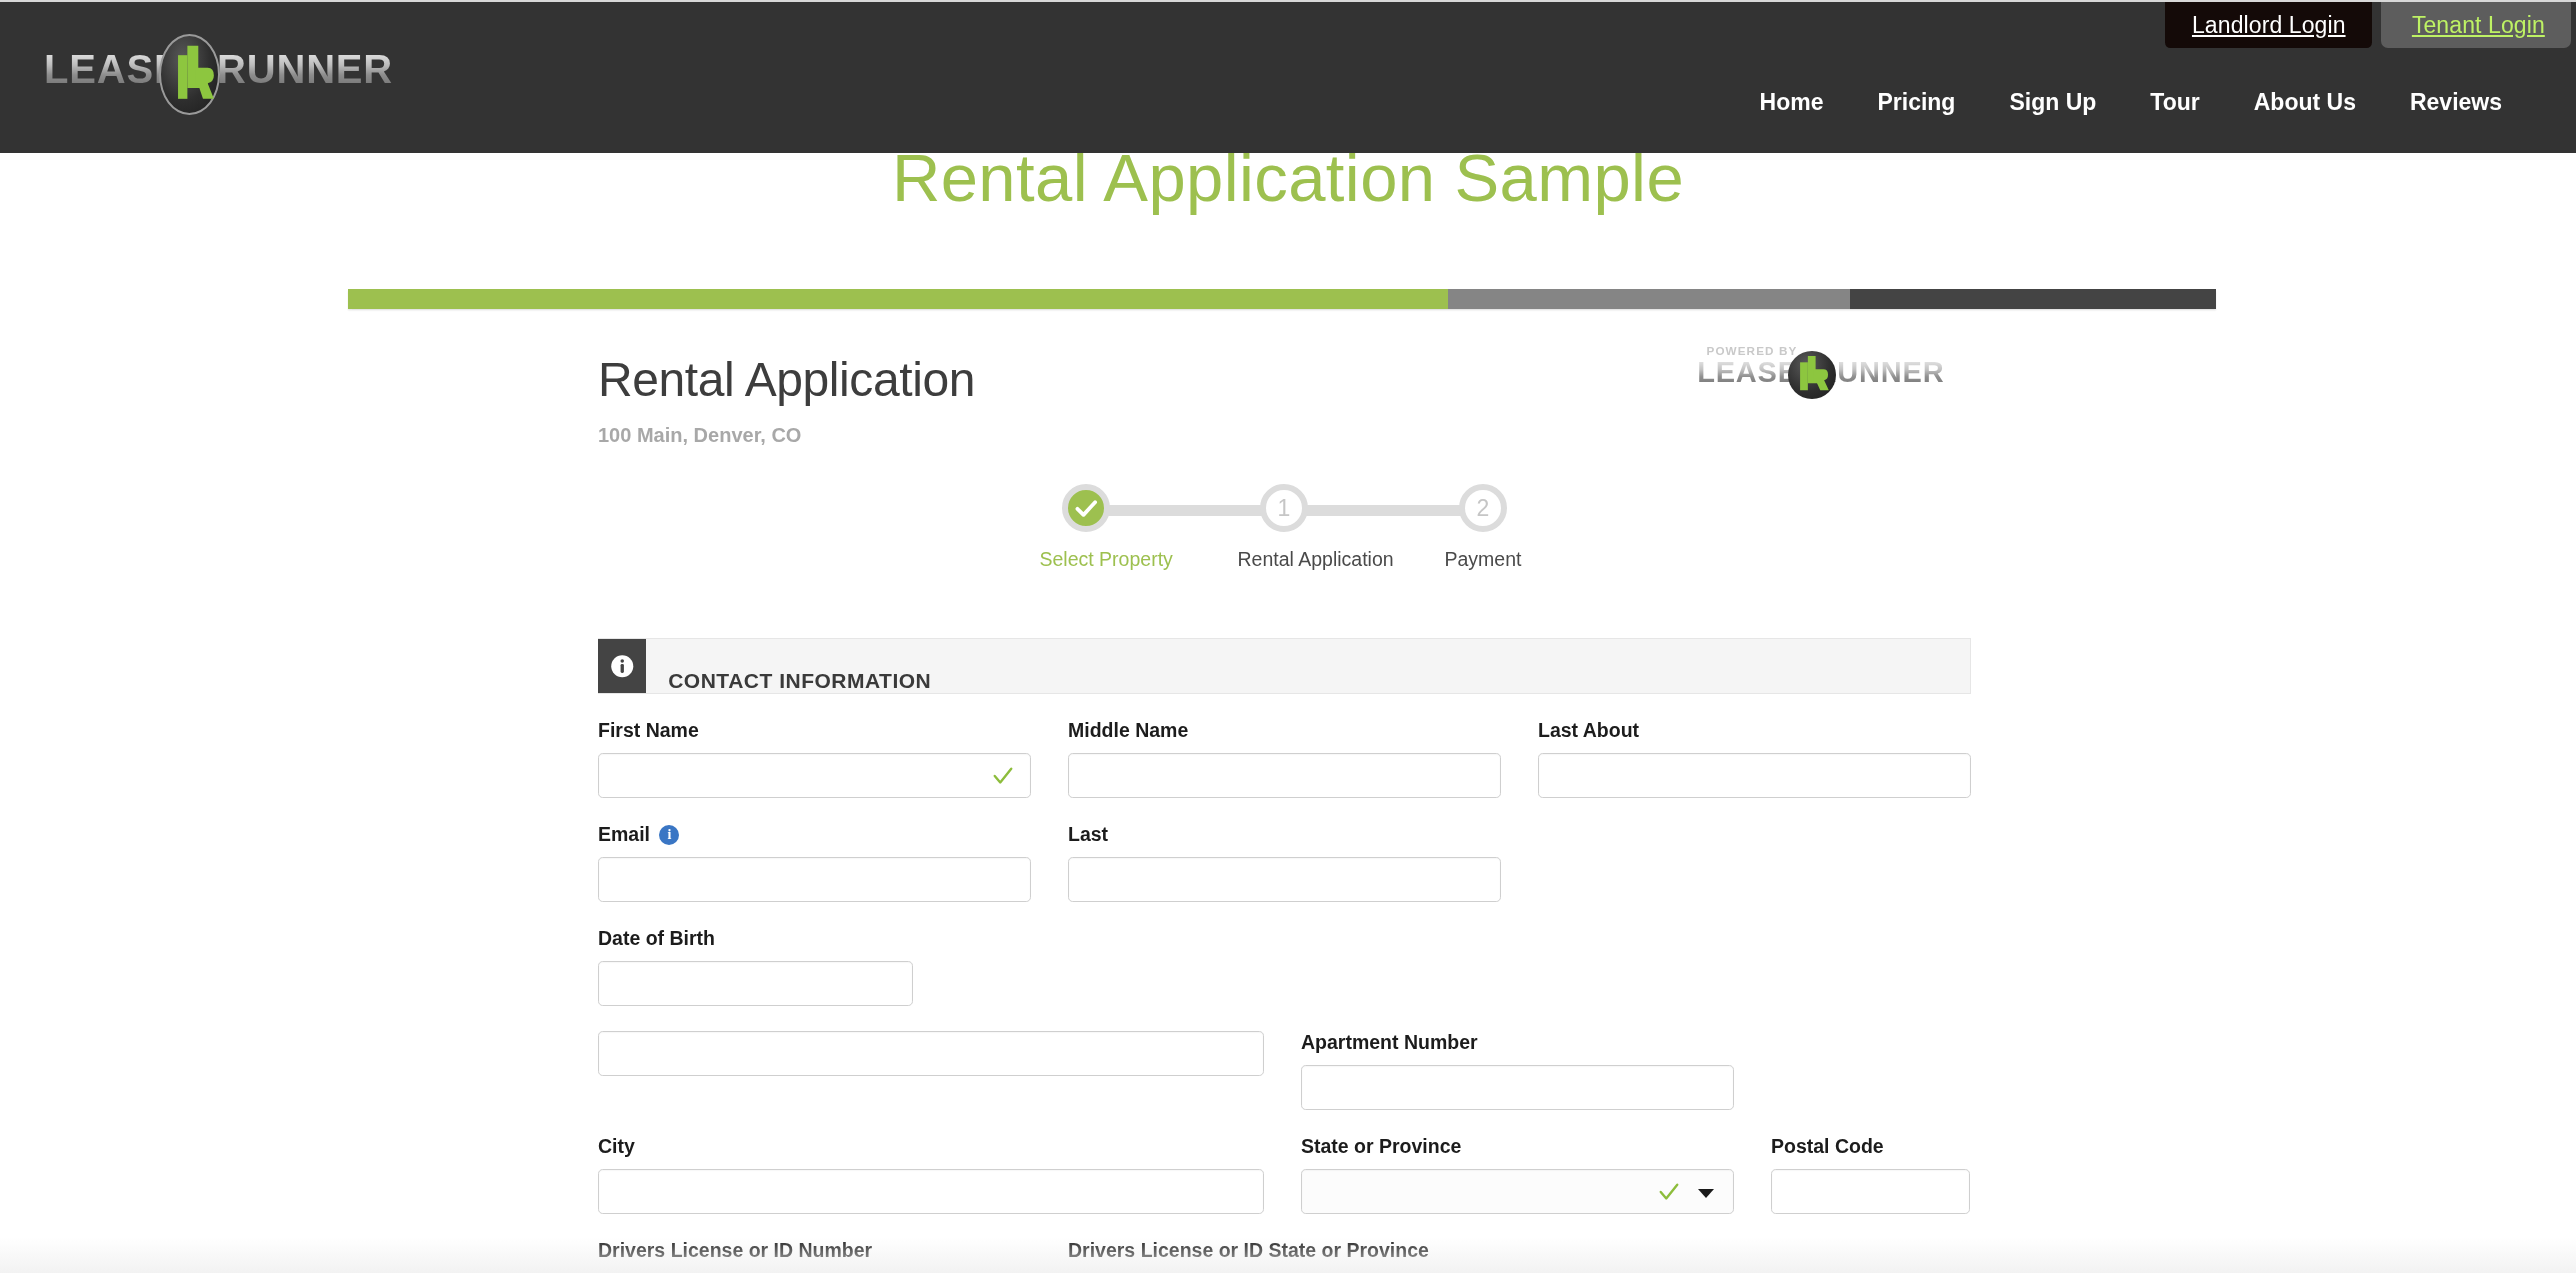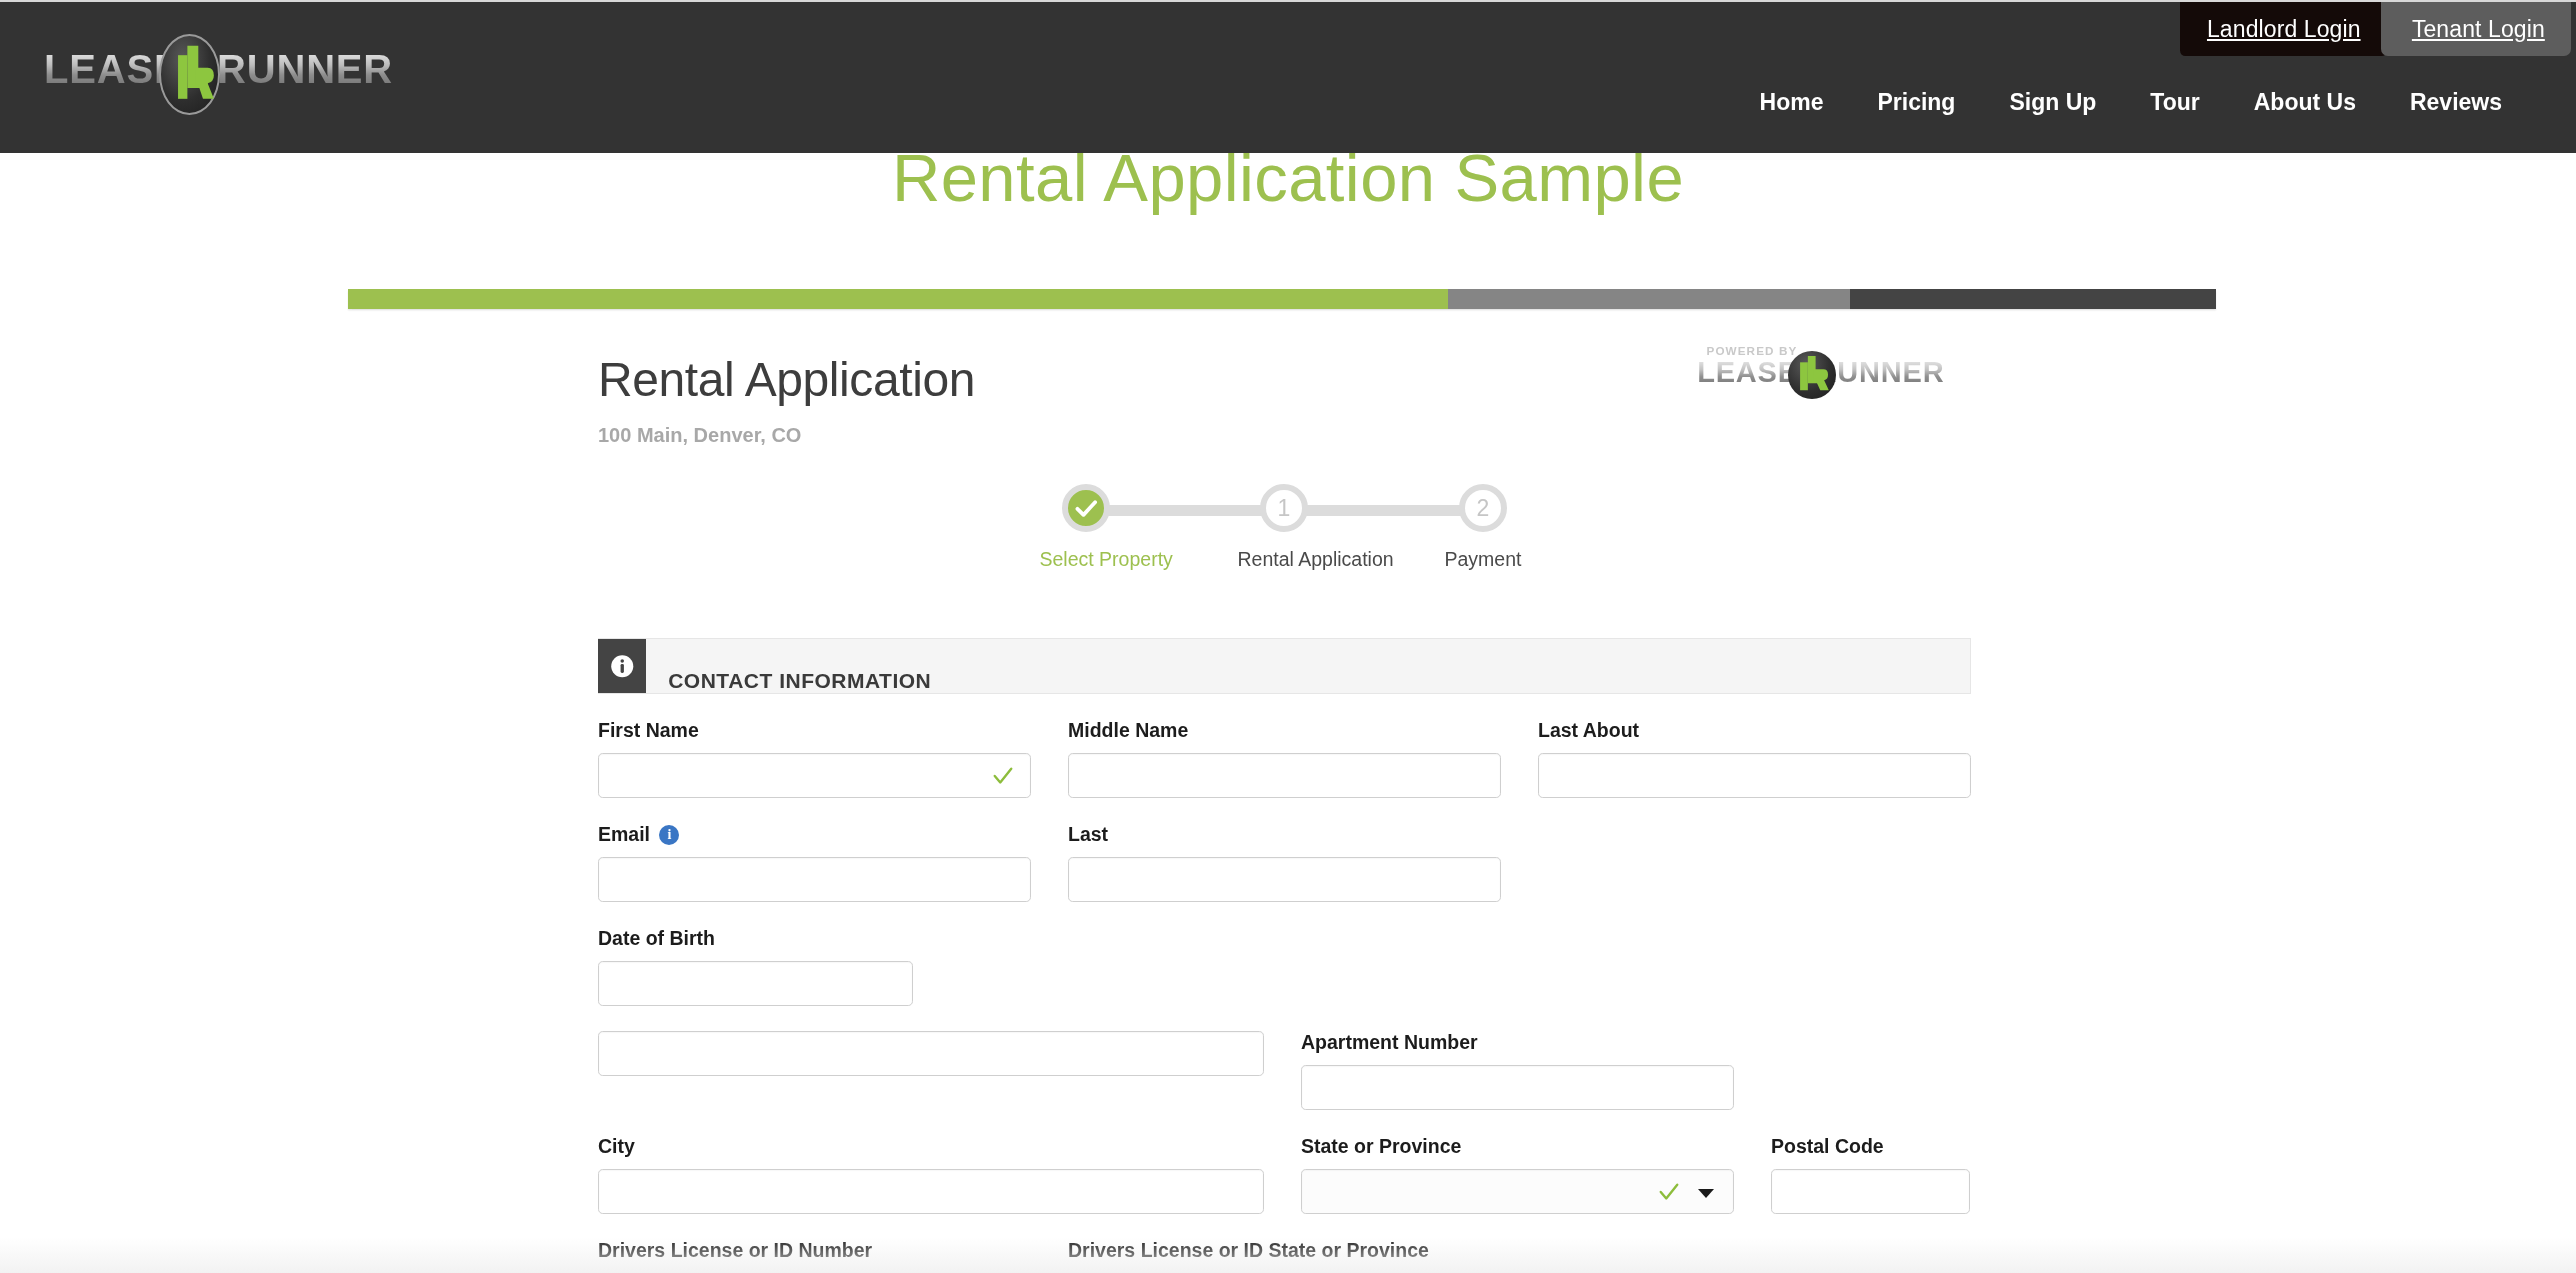--- a/index.html
+++ b/index.html
@@ -15,40 +15,40 @@
     position: absolute; top: 0; left: 0;
     width: 2576px; height: 153px;
     background: #333333;
   }
   .topbar-hairline {
     position: absolute; top: 0; left: 0; width: 2576px; height: 2.3px;
     background: #d8d8d8;
   }
   .login-group {
     position: absolute; top: 2.3px; right: 4.7px;
-    display: flex; align-items: stretch; height: 54px;
+    display: flex; align-items: stretch; height: 46px; gap: 15px;
   }
   .login-btn {
     display: flex; align-items: center; justify-content: center;
     color: #ffffff;
     font-size: 23px;
     padding: 0 26.5px;
     letter-spacing: 0.1px;
     white-space: nowrap;
   }
   .login-btn.landlord {
     background: #140a08;
     border-radius: 0 0 5.4px 5.4px;
   }
   .login-btn.tenant {
     background: #5d5d5d;
     border-radius: 0 0 7px 7px;
     margin-left: -6.2px;
     padding-left: 31px;
-    color: #ffffff;
+    color: #bef264;
   }
 
   .logo-wrap {
     position: absolute; left: 44px; top: 36px;
     width: 358px; height: 78px;
   }
   .logo-text {
     position: absolute; top: 11px; left: 0;
     font-size: 40px; font-weight: 700;
     letter-spacing: 0.8px;

